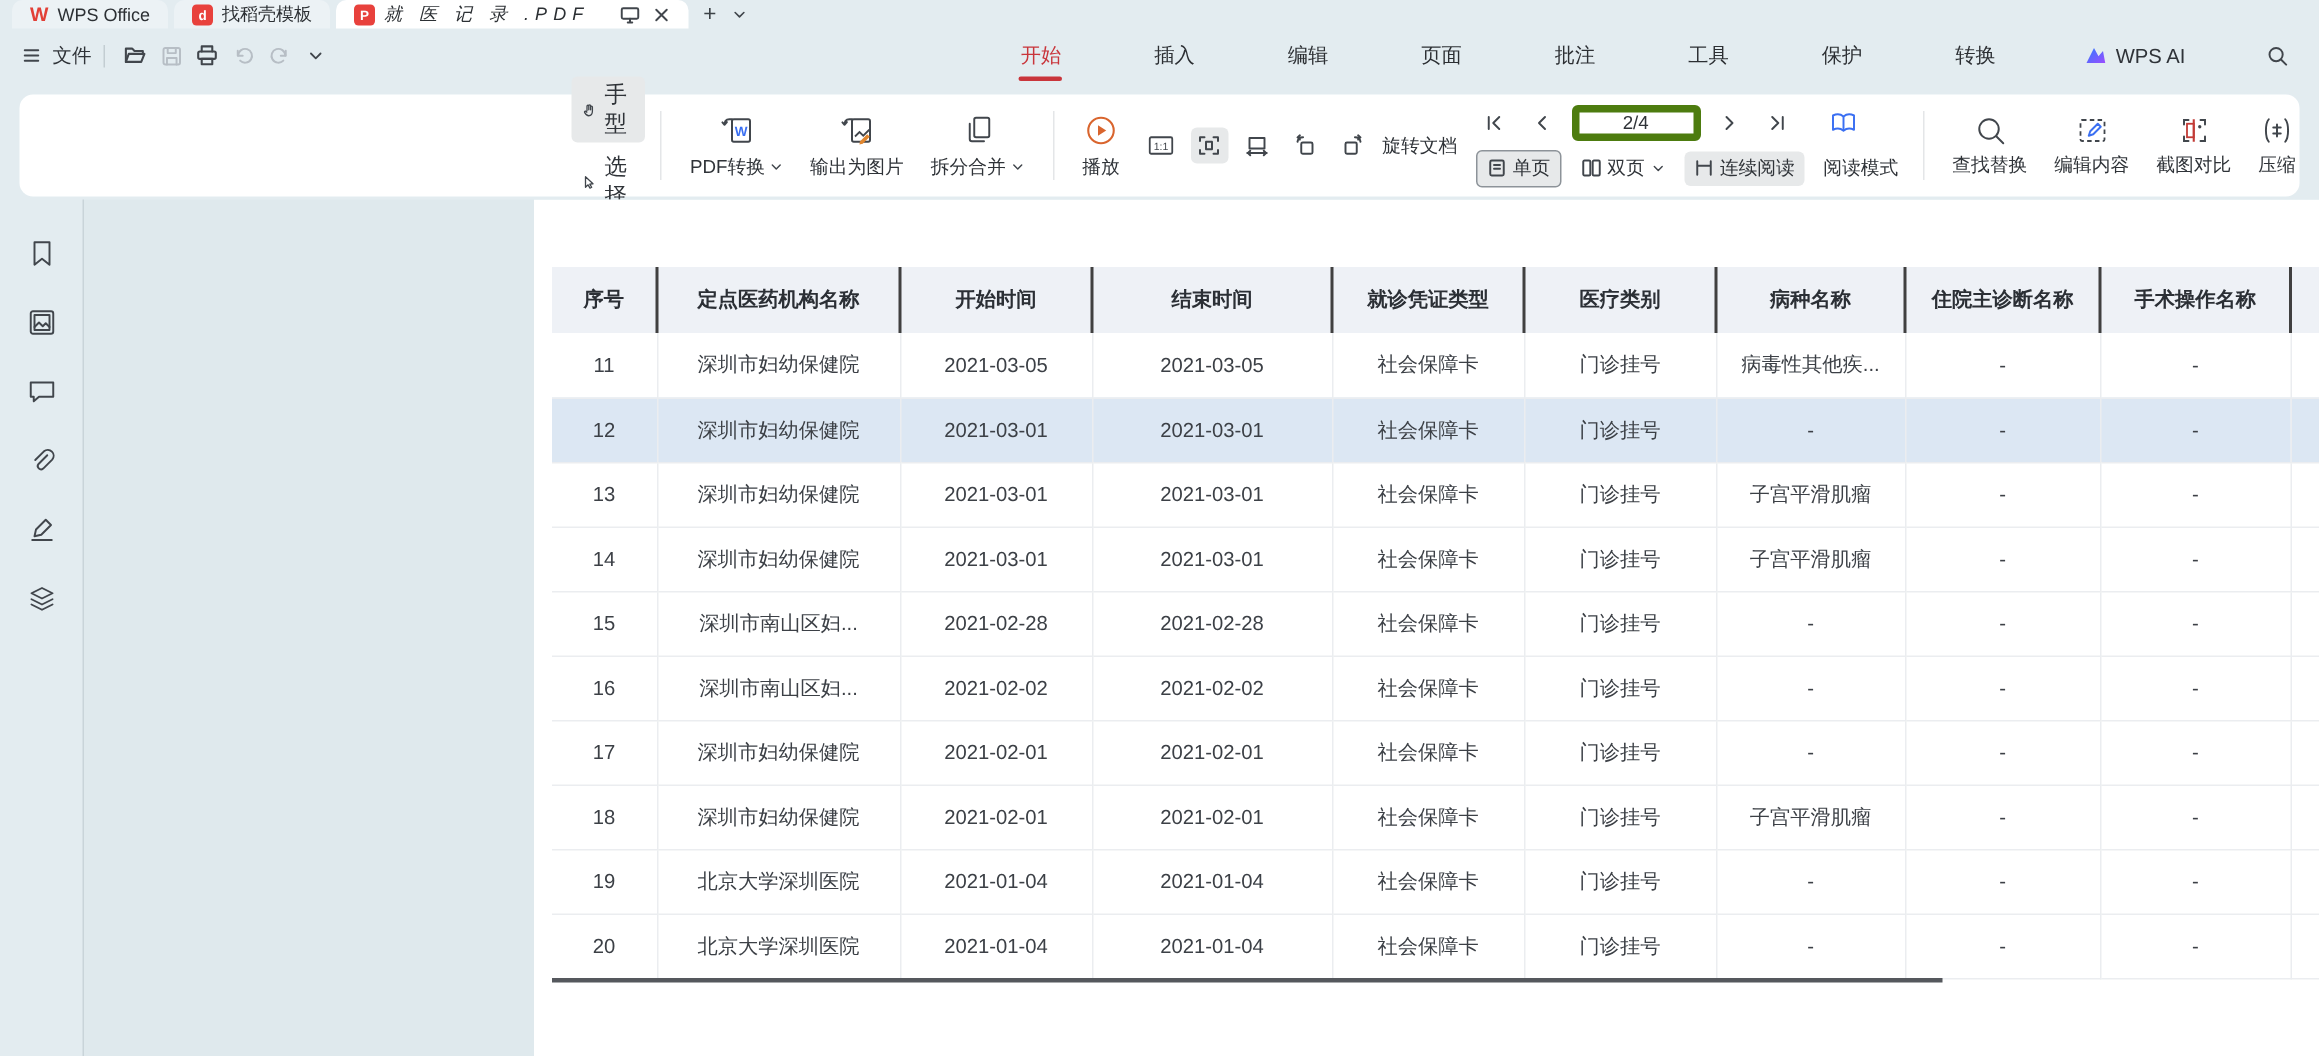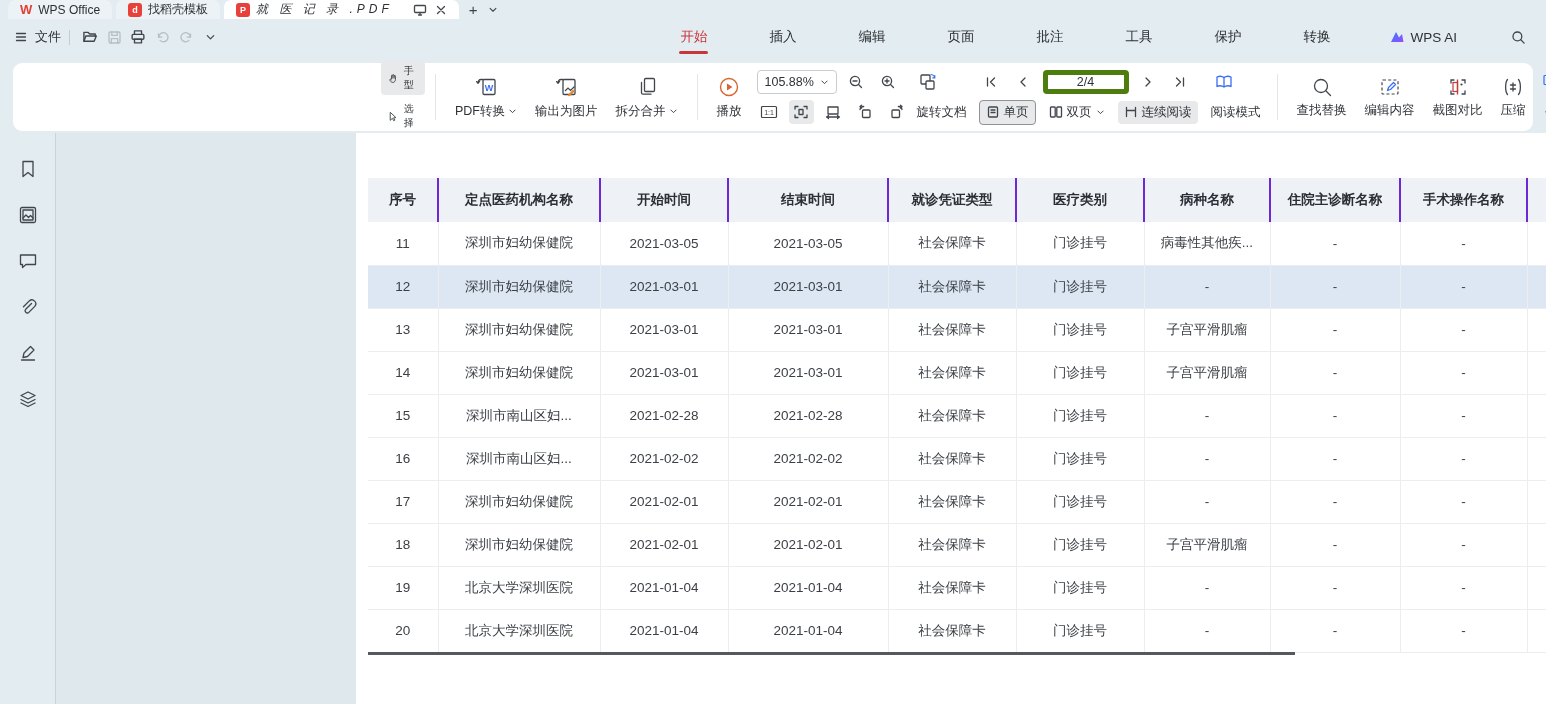--- a/index.html
+++ b/index.html
@@ -40,21 +40,21 @@
                height:3px; background:#c9353b; border-radius:2px; }
   .menu-ai { display:flex; align-items:center; gap:5px; padding:0 12px; font-size:13.5px; }
   .menu-search { padding:0 6px 0 10px; }
 
   
   .toolbar { position:relative; margin:8px 13px 0; height:68px; background:#fff; border-radius:9px;
              display:flex; align-items:center; }
   .tb-spacer { width:368px; flex:none; }
   .tb-divider { width:1px; height:46px; background:#e4e6e8; margin:0 10px; flex:none; }
   .tb-col2 { display:flex; flex-direction:column; gap:4px; }
-  .tb-tool { display:flex; align-items:center; gap:5px; font-size:10px; padding:3px 7px; border-radius:4px; }
+  .tb-tool { display:flex; align-items:center; gap:5px; font-size:15px; padding:3px 7px; border-radius:4px; }
   .tb-tool.active { background:#e7e9ea; }
   .tb-big { display:flex; flex-direction:column; align-items:center; gap:4px; padding:0 9px; font-size:12.5px; }
   .tb-big .lbl { display:flex; align-items:center; gap:3px; white-space:nowrap; }
   .tb-row { display:flex; align-items:center; gap:7px; height:26px; }
   .zoombox { display:flex; align-items:center; gap:6px; border:1px solid #c9cdd1; border-radius:4px;
              height:24px; padding:0 7px; font-size:12.5px; background:#fff; }
   .sq-btn { width:25px; height:24px; display:flex; align-items:center; justify-content:center; border-radius:4px; }
   .sq-btn.active { background:#e7e9ea; }
   .pagebox { width:86px; height:24px; border:5px solid #4d7c0f; border-radius:4px; text-align:center;
              font-size:12.5px; background:#fff; color:#2f3338; }
@@ -69,21 +69,21 @@
              align-items:center; padding-top:22px; gap:18px; }
   .side-btn { width:28px; height:28px; display:flex; align-items:center; justify-content:center; border-radius:4px; }
   .viewport { flex:1; position:relative; background:#dfe9ed; overflow:hidden; }
   .page { position:absolute; left:300px; top:0; right:0; bottom:0; background:#fff; }
 
   .tablewrap { margin:45px 0 0 12px; width:1178px; position:relative; }
   table { border-collapse:collapse; table-layout:fixed; width:1178px; font-size:13.5px; color:#3c4046; }
   col.c1{width:70px} col.c2{width:162px} col.c3{width:128px} col.c4{width:160px} col.c5{width:128px}
   col.c6{width:128px} col.c7{width:126px} col.c8{width:130px} col.c9{width:127px} col.c10{width:19px}
   thead th { background:#eef1f6; height:44px; font-size:13.5px; font-weight:bold; color:#2b2f35;
-             border-right:2px solid #6d28d9; text-align:center; }
+             border-right:2px solid #404040; text-align:center; }
   thead th:last-child { border-right:none; }
   tbody td { height:43px; text-align:center; border-bottom:1px solid #ebedf0; border-right:1px solid #ebedf0; }
   tbody td:last-child { border-right:none; }
   tbody tr.hl td { background:#dce7f3; }
   .table-bottom-line { position:absolute; left:0; bottom:-2px; width:927px; height:3px; background:#55585d; }
 </style>
 </head>
 <body>
 
 <div class="tabbar">
@@ -257,47 +257,20 @@
       <circle cx="12" cy="12" r="8.5" fill="none" stroke="#d9652e" stroke-width="1.4"></circle>
       <path d="M10 8.5l5.5 3.5-5.5 3.5z" fill="#d9652e"></path>
     </svg>
     <span class="lbl">
         <span>播放</span>
       </span>
   </div>
 
   <div class="tb-col2" style="margin-left:6px;">
     <div class="tb-row">
-      <div class="zoombox">
-        <span>105.88%</span>
-        <svg class="ic" width="9" height="9" viewBox="0 0 12 12">
-            <path d="M2.5 4l3.5 3.5L9.5 4"></path>
-          </svg>
-      </div>
-      <div class="sq-btn">
-        <svg class="ic" width="16" height="16" viewBox="0 0 16 16">
-            <circle cx="7" cy="7" r="4.6"></circle>
-            <path d="M10.5 10.5l3 3M5 7h4"></path>
-          </svg>
-      </div>
-      <div class="sq-btn">
-        <svg class="ic" width="16" height="16" viewBox="0 0 16 16">
-            <circle cx="7" cy="7" r="4.6"></circle>
-            <path d="M10.5 10.5l3 3M5 7h4M7 5v4"></path>
-          </svg>
-      </div>
-      <div class="sq-btn" style="margin-left:8px;">
-        <svg width="20" height="20" viewBox="0 0 20 20">
-          <rect x="3" y="3" width="9" height="9" rx="1" fill="none" stroke="#41464c" stroke-width="1.3"></rect>
-          <rect x="8" y="9" width="8" height="8" rx="1" fill="#fff" stroke="#41464c" stroke-width="1.3"></rect>
-          <path d="M13 2.5c2.2.3 3.5 1.4 3.8 3.2M16.8 3.6v2.2h-2.1" fill="none" stroke="#3a6ff2" stroke-width="1.2" stroke-linecap="round"></path>
-        </svg>
-      </div>
-    </div>
-    <div class="tb-row">
       <div class="sq-btn">
         <svg width="18" height="16" viewBox="0 0 18 16">
           <rect x="1.5" y="2.5" width="15" height="11" rx="1" fill="none" stroke="#41464c" stroke-width="1.2"></rect>
           <text x="9" y="11" text-anchor="middle" font-size="7" fill="#41464c">1:1</text>
         </svg>
       </div>
       <div class="sq-btn active">
         <svg class="ic" width="16" height="16" viewBox="0 0 16 16">
             <path d="M2 5V2.5h3M11 2.5h3V5M14 11v2.5h-3M5 13.5H2V11"></path>
             <path d="M6 5.5h4v5H6z"></path>

